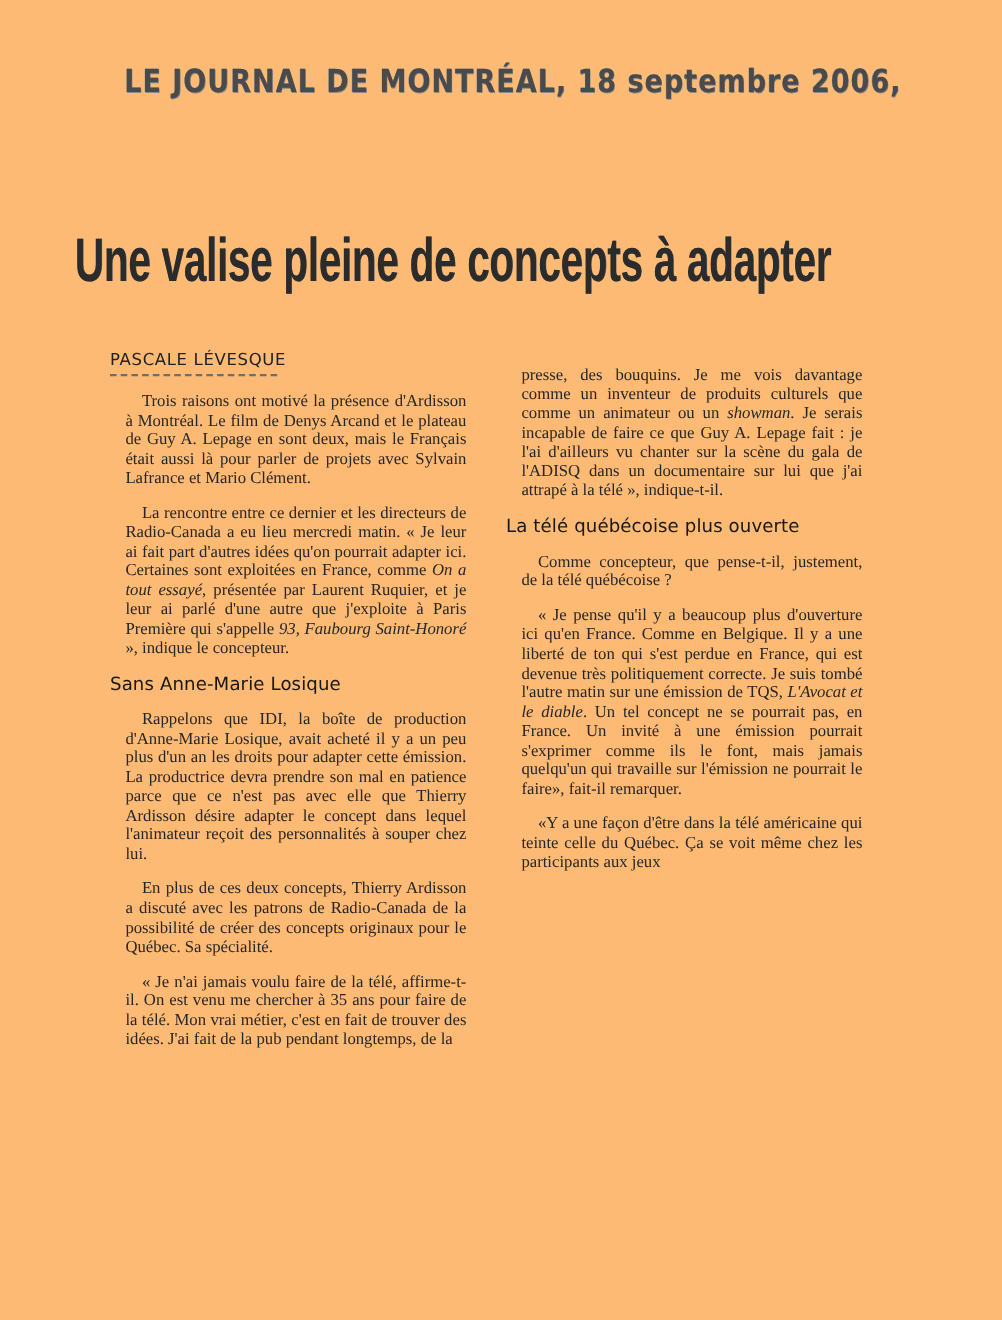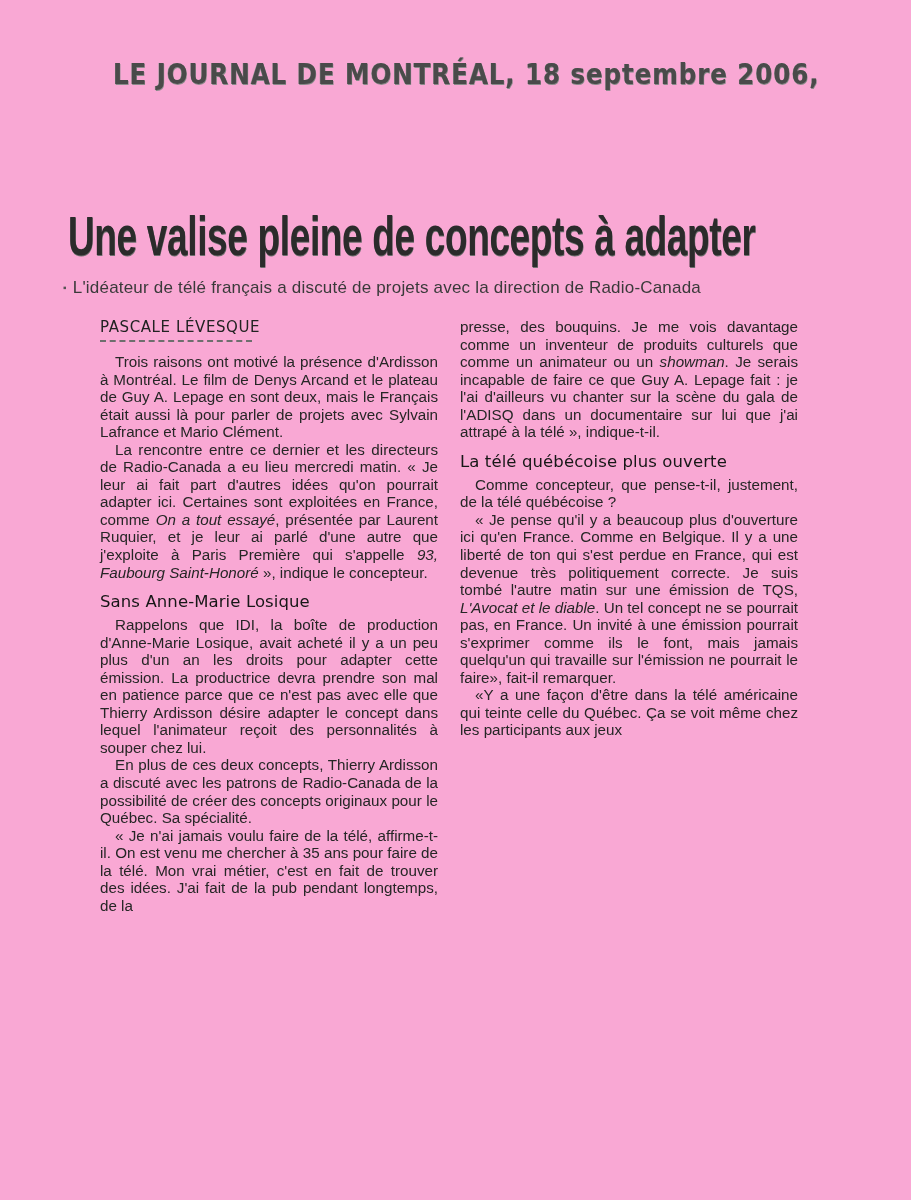--- a/index.html
+++ b/index.html
@@ -1,20 +1,20 @@
 <!DOCTYPE html>
 <html lang="fr"><head>
 <meta charset="utf-8">
 <style>
   html, body { margin: 0; padding: 0; background: #ffffff; }
   .page {
     position: relative;
     width: 911px;
     height: 1200px;
-    background: #f9a8d4;
+    background: #fdba74;
     overflow: hidden;
     color: #242424;
   }
   .masthead {
     position: absolute;
     left: 113px;
     top: 57px;
     font-family: "DejaVu Sans", sans-serif;
     font-weight: 800;
     font-size: 29px;
@@ -72,22 +72,22 @@
     font-size: 15px;
     letter-spacing: 0.6px;
     color: #222;
   }
   .byline-rule {
     width: 152px;
     border-top: 2px dashed #6e6e6e;
     margin: 4px 0 11px 0;
   }
   .col p.para {
-    margin: 0;
-    font-family: Liberation Sans, sans-serif;
+    margin: 14px;
+    font-family: Liberation Serif, serif;
     font-size: 15.2px;
     line-height: 1.155;
     text-align: justify;
     text-indent: 15px;
     color: #262626;
   }
   .col p.para.no-indent { text-indent: 0; }
   .col p.para i { font-style: italic; }
   .col h3.section-heading {
     margin: 11px 0 5px 0;
@@ -97,23 +97,20 @@
     letter-spacing: 0.1px;
     color: #171717;
   }
 </style>
 </head>
 <body>
 
 <div class="page">
   <div class="masthead">LE JOURNAL DE MONTRÉAL, 18 septembre 2006,</div>
   <h1 class="headline">Une valise pleine de concepts à adapter</h1>
-  <div class="subhead">
-    <span class="subhead-bullet">▪</span><span class="subhead-text">L'idéateur de télé français a discuté de projets avec la direction de Radio-Canada</span>
-  </div>
   <div class="columns">
     <div class="col">
       <div class="byline">PASCALE LÉVESQUE</div>
       <div class="byline-rule"></div>
       <div>
           <p class="para"><span>Trois raisons ont motivé la présence d'Ardisson à Montréal. Le film de Denys Arcand et le plateau de Guy A. Lepage en sont deux, mais le Français était aussi là pour parler de projets avec Sylvain Lafrance et Mario Clément.</span></p>
           <p class="para"><span>La rencontre entre ce dernier et les directeurs de Radio-Canada a eu lieu mercredi matin. « Je leur ai fait part d'autres idées qu'on pourrait adapter ici. Certaines sont exploitées en France, comme </span><i>On a tout essayé</i><span>, présentée par Laurent Ruquier, et je leur ai parlé d'une autre que j'exploite à Paris Première qui s'appelle </span><i>93, Faubourg Saint-Honoré</i><span> », indique le concepteur.</span></p>
           <h3 class="section-heading">Sans Anne-Marie Losique</h3>
           <p class="para"><span>Rappelons que IDI, la boîte de production d'Anne-Marie Losique, avait acheté il y a un peu plus d'un an les droits pour adapter cette émission. La productrice devra prendre son mal en patience parce que ce n'est pas avec elle que Thierry Ardisson désire adapter le concept dans lequel l'animateur reçoit des personnalités à souper chez lui.</span></p>
           <p class="para"><span>En plus de ces deux concepts, Thierry Ardisson a discuté avec les patrons de Radio-Canada de la possibilité de créer des concepts originaux pour le Québec. Sa spécialité.</span></p>

